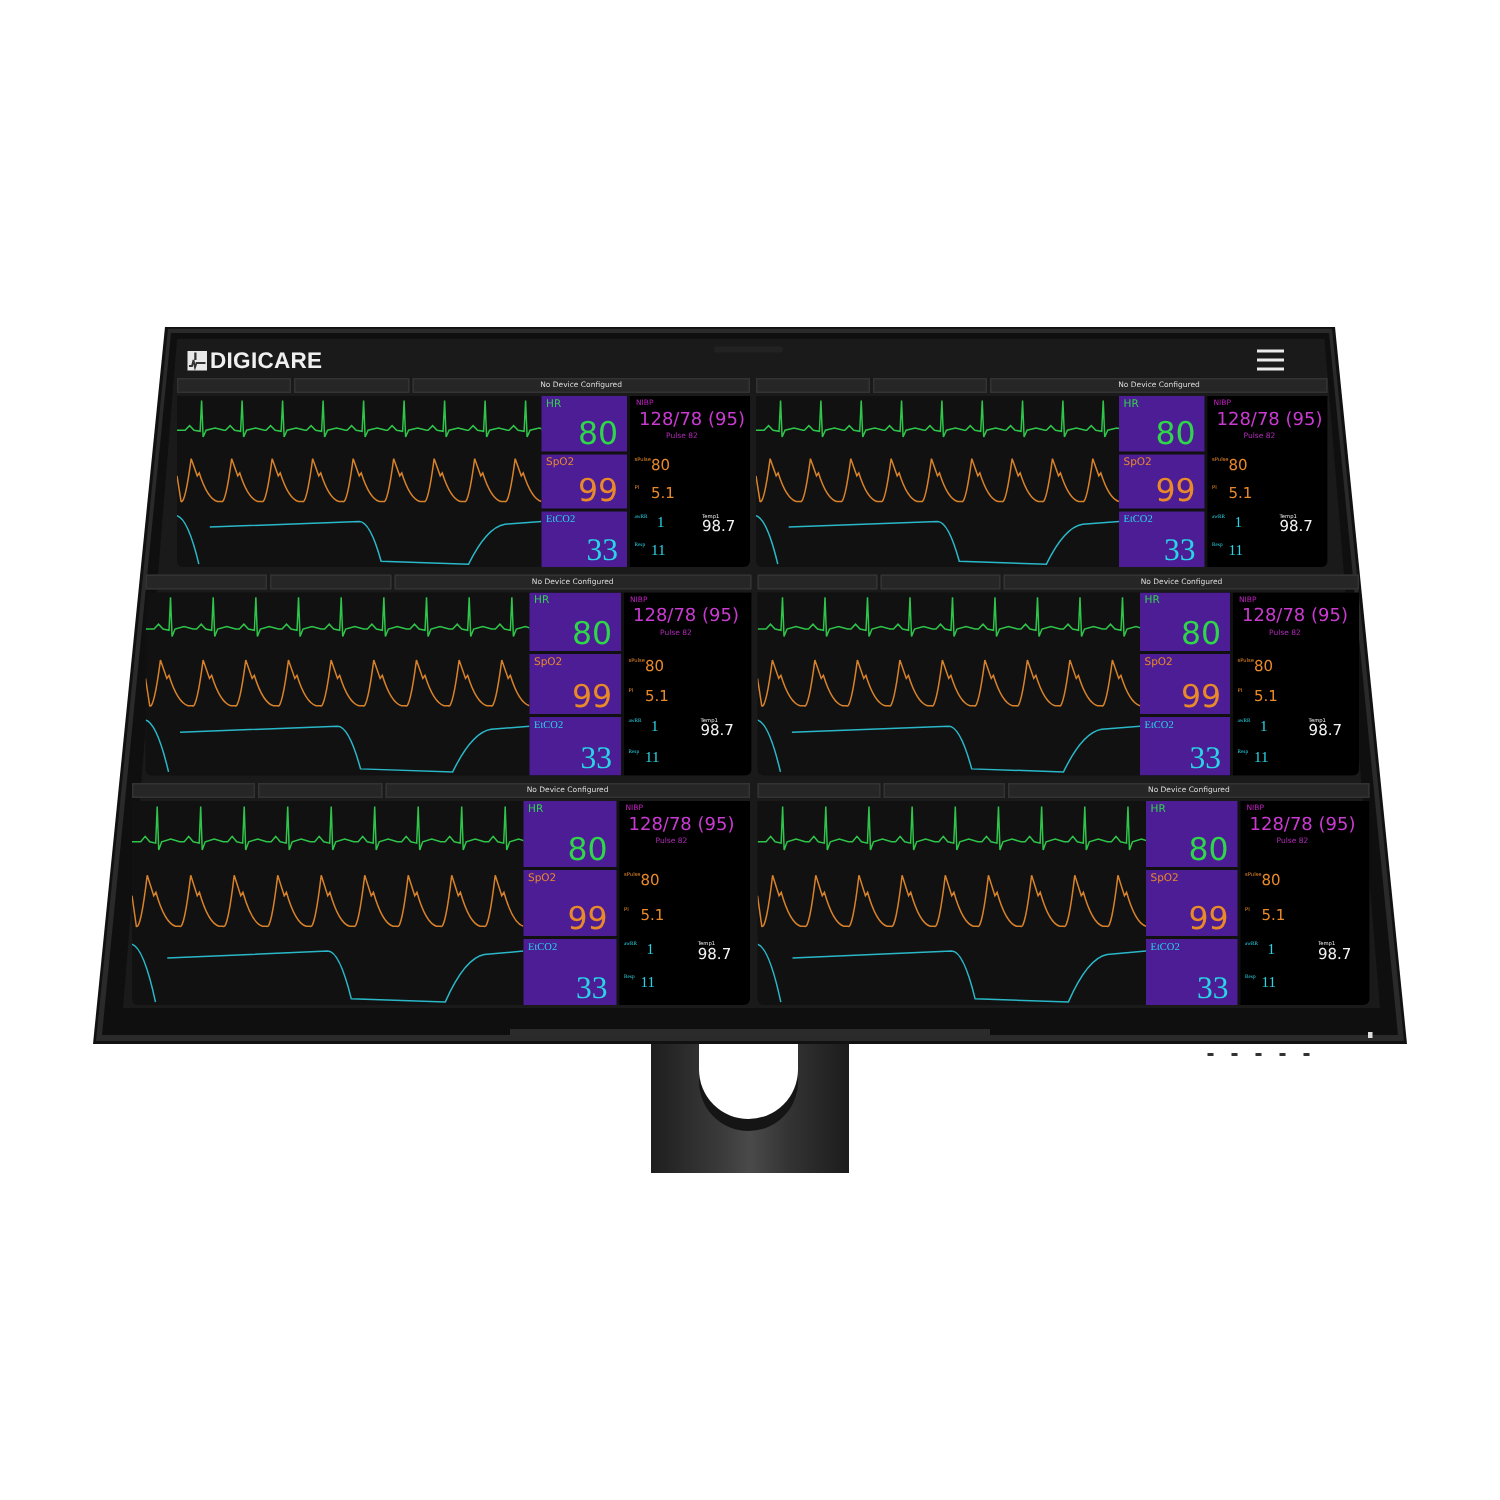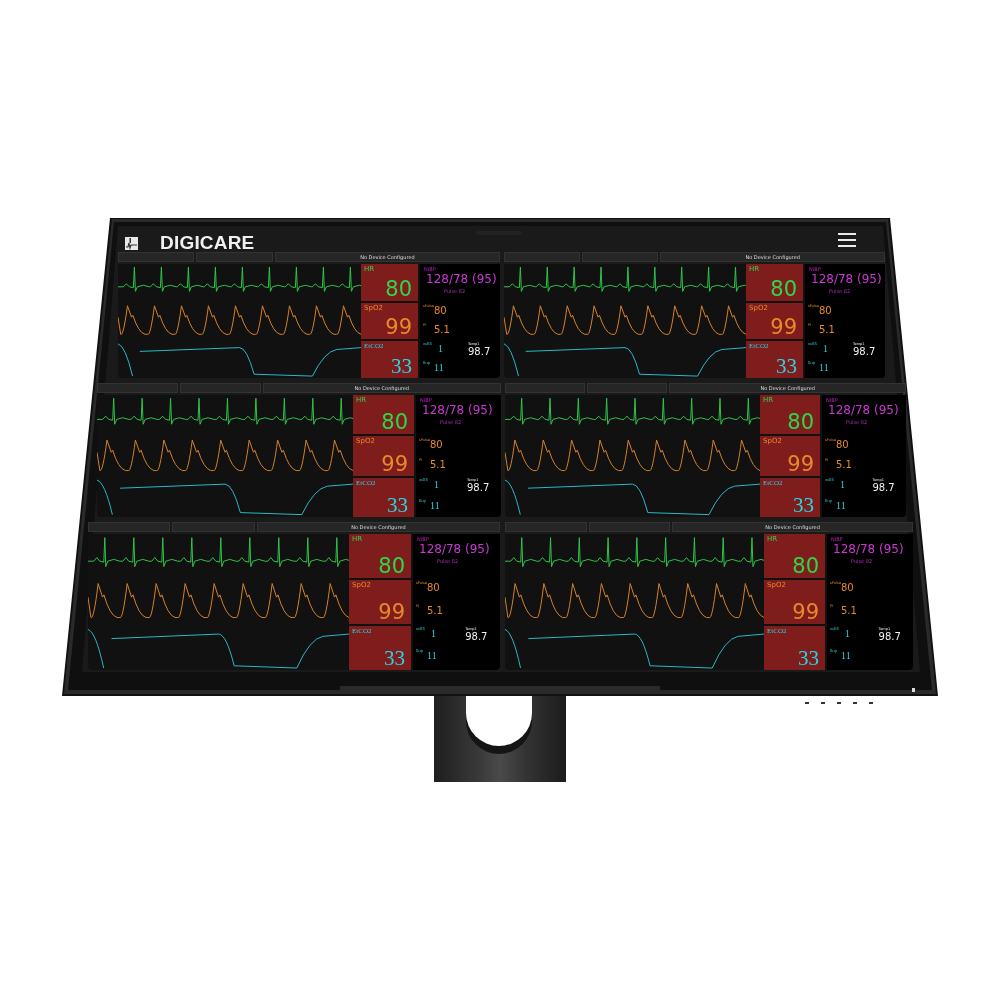--- a/index.html
+++ b/index.html
@@ -19,33 +19,33 @@
   .chin{position:absolute;left:340px;top:686px;width:320px;height:4px;background:#2b2b2b;}
   .cam{position:absolute;left:476px;top:231px;width:46px;height:4px;background:#222;border-radius:2px;}
   .btns{position:absolute;left:805px;top:689px;width:110px;height:3px;}
   .btns span{display:inline-block;width:4px;height:2px;background:#333;margin-right:12px;}
   .power{position:absolute;left:912px;top:688px;width:3px;height:4px;background:#ddd;}
 
   .header{position:absolute;left:118px;top:227px;width:765px;height:24px;}
   .logo{position:absolute;left:7px;top:5px;display:flex;align-items:center;gap:2px;}
   .logo-mark{width:13px;height:13px;background:#e8e8e8;position:relative;}
   .logo-mark svg{position:absolute;left:0;top:0;}
-  .logo-text{color:#f0f0f0;font-family:"Liberation Sans",sans-serif;font-weight:bold;font-size:19px;letter-spacing:0.2px;margin-left:20px;}
+  .logo-text{color:#f0f0f0;font-family:"Liberation Sans",sans-serif;font-weight:bold;font-size:15px;letter-spacing:0.2px;}
   .menu{position:absolute;left:720px;top:6px;width:18px;height:14px;cursor:pointer;}
   .menu span{display:block;height:2px;background:#eaeaea;margin-bottom:4px;}
 
   .panel{position:absolute;}
   .tabbar{position:absolute;left:0;top:0;right:0;height:11px;display:flex;gap:2px;}
   .tab{background:#262626;border:1px solid #333;height:10px;box-sizing:border-box;}
   .tab.t1{flex:0 0 20%;} .tab.t2{flex:0 0 20%;} .tab.t3{flex:1;color:#ddd;font-size:5px;text-align:center;line-height:9px;}
   .body{position:absolute;left:0;top:12px;right:0;bottom:0;background:#111;border-radius:0 0 4px 4px;overflow:hidden;}
   .waves{position:absolute;left:0;top:0;bottom:0;}
   .waves svg{position:absolute;left:0;top:0;width:100%;height:100%;}
   .vit-col{position:absolute;top:0;bottom:0;display:flex;flex-direction:column;gap:2px;}
-  .vit{flex:1;background:#7f1d1d;position:relative;}
+  .vit{flex:1;background:#4c1d95;position:relative;}
   .vit .lbl{position:absolute;left:3px;top:1px;font-size:7px;}
   .vit .val{position:absolute;right:6px;bottom:1px;font-size:21px;line-height:22px;}
   .side{position:absolute;top:0;right:0;bottom:0;background:#000;border-radius:0 0 4px 0;}
   .nibp-lbl{position:absolute;left:4px;top:2px;font-size:5px;color:#c21fc2;}
   .nibp-val{position:absolute;left:6px;top:8px;font-size:12px;color:#c93ad0;white-space:nowrap;}
   .pulse{position:absolute;left:24px;top:24px;font-size:5px;color:#b02ab8;}
   .sm-lbl{position:absolute;font-size:3.5px;}
   .sm-val{position:absolute;font-size:10px;}
   .orange{color:#e8892a;} .cyan{color:#2ad4e6;font-family:Liberation Serif, serif;} .green{color:#2fd64a;} .white{color:#f2f2f2;}
 </style>

